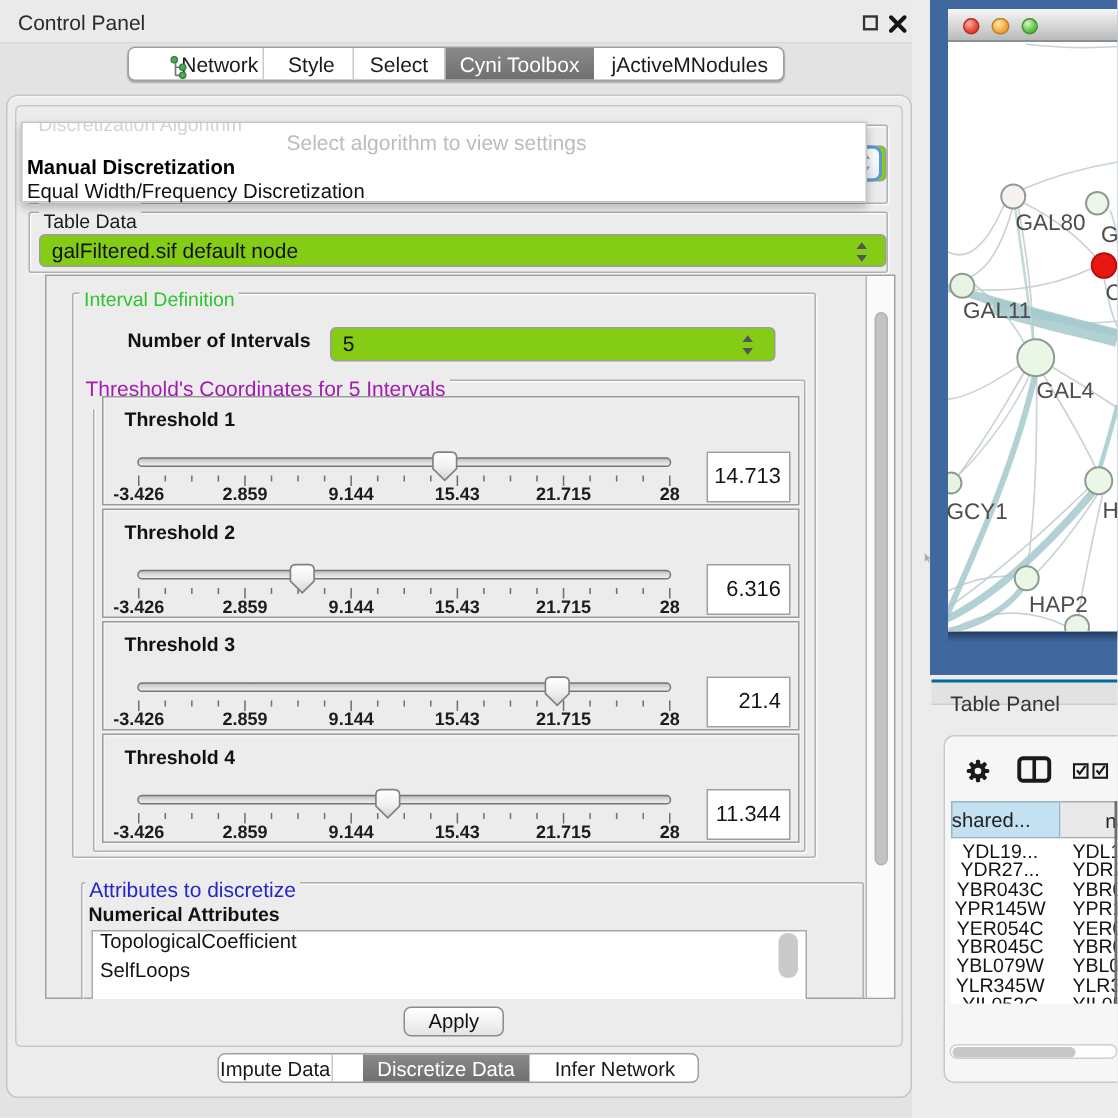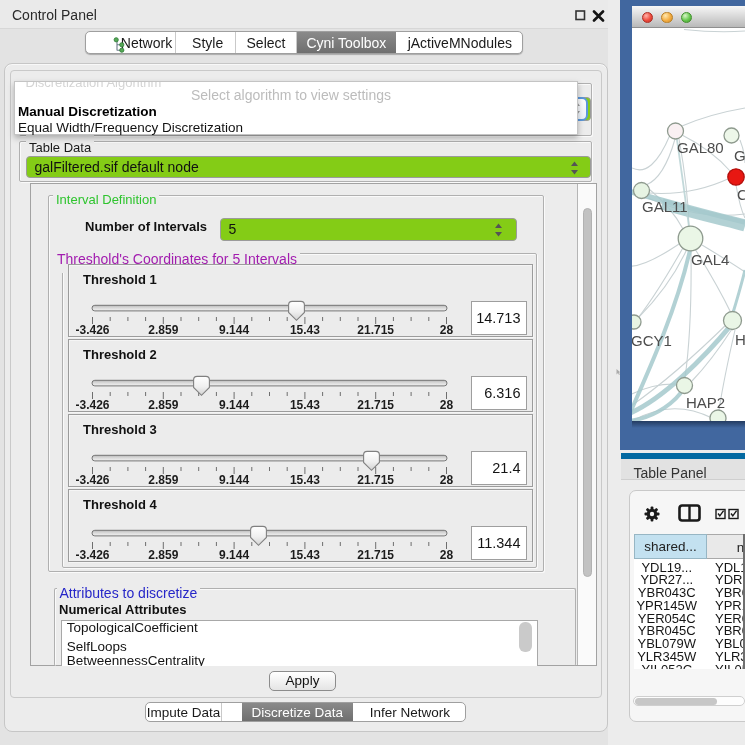--- a/index.html
+++ b/index.html
@@ -42,24 +42,24 @@
 
 #apply{position:absolute;left:269px;top:671px;width:67px;height:20px;background:linear-gradient(#ffffff,#f2f2f2 50%,#e4e4e4);border:1px solid #8c8c8c;border-radius:5px;font-size:13.5px;color:#111;text-align:center;line-height:18px}
 
 #netwin{position:absolute;left:620px;top:0;width:125px;height:450px;background:#41679f}
 #netwin .shadowb{position:absolute;left:12px;top:420px;width:113px;height:8px;background:linear-gradient(#1f3558,rgba(65,103,159,0))}
 #nettitle{position:absolute;left:632px;top:6px;width:113px;height:21.5px;background:linear-gradient(#f7f7f7,#b9b9b9);border-bottom:1px solid #8f8f8f}
 .tl{position:absolute;top:11.6px;width:11.5px;height:11.5px;border-radius:50%}
 #netview{position:absolute;left:632px;top:27.5px;width:113px;height:393px;background:#fff;overflow:hidden}
 .netsvg{position:absolute;left:0;top:0}
 
-#tpbar{position:absolute;left:620.5px;top:453px;width:124.5px;height:27px;background:#e2e2e2;border-top:6px solid #0369a1;border-bottom:1px solid #cfcfcf}
+#tpbar{position:absolute;left:620.5px;top:453px;width:124.5px;height:17px;background:#e2e2e2;border-top:2px solid #0369a1;border-bottom:1px solid #cfcfcf}
 #tpbar span{position:absolute;left:13px;top:5.5px;font-size:14px;color:#333}
 #tcard{position:absolute;left:629px;top:490px;width:130px;height:232px;background:#f6f6f6;border:1px solid #c9c9c9;border-radius:7px}
-#thead1{position:absolute;left:633.5px;top:534px;width:73.8px;height:24.5px;background:#c3e1f0;border:1px solid #97b6c4;font-size:13.5px;color:#222;text-align:center;line-height:23px;}
+#thead1{position:absolute;left:633.5px;top:534px;width:73.8px;height:24.5px;background:#c3e1f0;border:1px solid #97b6c4;font-size:13.5px;color:#222;text-align:left;line-height:23px;}
 #thead2{position:absolute;left:707.3px;top:534px;width:38px;height:24.5px;background:#e9e9e9;border:1px solid #a9a9a9;border-left:none;font-size:13.5px;color:#222}
 #tbody{position:absolute;left:633.5px;top:558.5px;width:111.5px;height:110px;background:#fff}
 #colline{position:absolute;left:743px;top:534px;width:2px;height:134.5px;background:#6f6f6f}
 #hsb{position:absolute;left:632.5px;top:695.5px;width:112.5px;height:10.5px;background:#fdfdfd;border:1px solid #cfcfcf;border-radius:5px}
 #hsb .th{position:absolute;left:1.5px;top:1.5px;width:82px;height:6.5px;background:#c7c7c7;border-radius:3.5px}
 </style></head>
 <body>
 <div id="page">
 
 <div id="leftwin"></div>
@@ -320,21 +320,20 @@
       </svg>
       <div class="tval">11.344</div>
     </div>
 
 <div class="grp" style="left:53.5px;top:587.5px;width:522px;height:78px;border-bottom:none;box-shadow:inset 1px 1px 0 rgba(255,255,255,.75)"></div>
 <div class="glabel" style="left:56.5px;top:578.5px;color:#2626c8;font-size:14px">Attributes to discretize</div>
 <div class="abs" style="left:59px;top:602px;font-size:13px;font-weight:bold;color:#111">Numerical Attributes</div>
 <div id="alist">
       <div>TopologicalCoefficient</div>
       <div style="margin-top:5.5px">SelfLoops</div>
-      <div>BetweennessCentrality</div>
     </div>
 <div class="abs" style="left:519px;top:622px;width:12.5px;height:30px;background:#cacaca;border-radius:6px"></div>
 
 <div id="apply">Apply</div>
 
 <div id="bottabs" class="seg">
  <div class="s" style="left:0;width:76px">Impute Data</div>
  <div class="s dark" style="left:95.8px;width:111.1px">Discretize Data</div>
  <div class="s last" style="left:206.9px;width:114.1px">Infer Network</div>
 </div>

